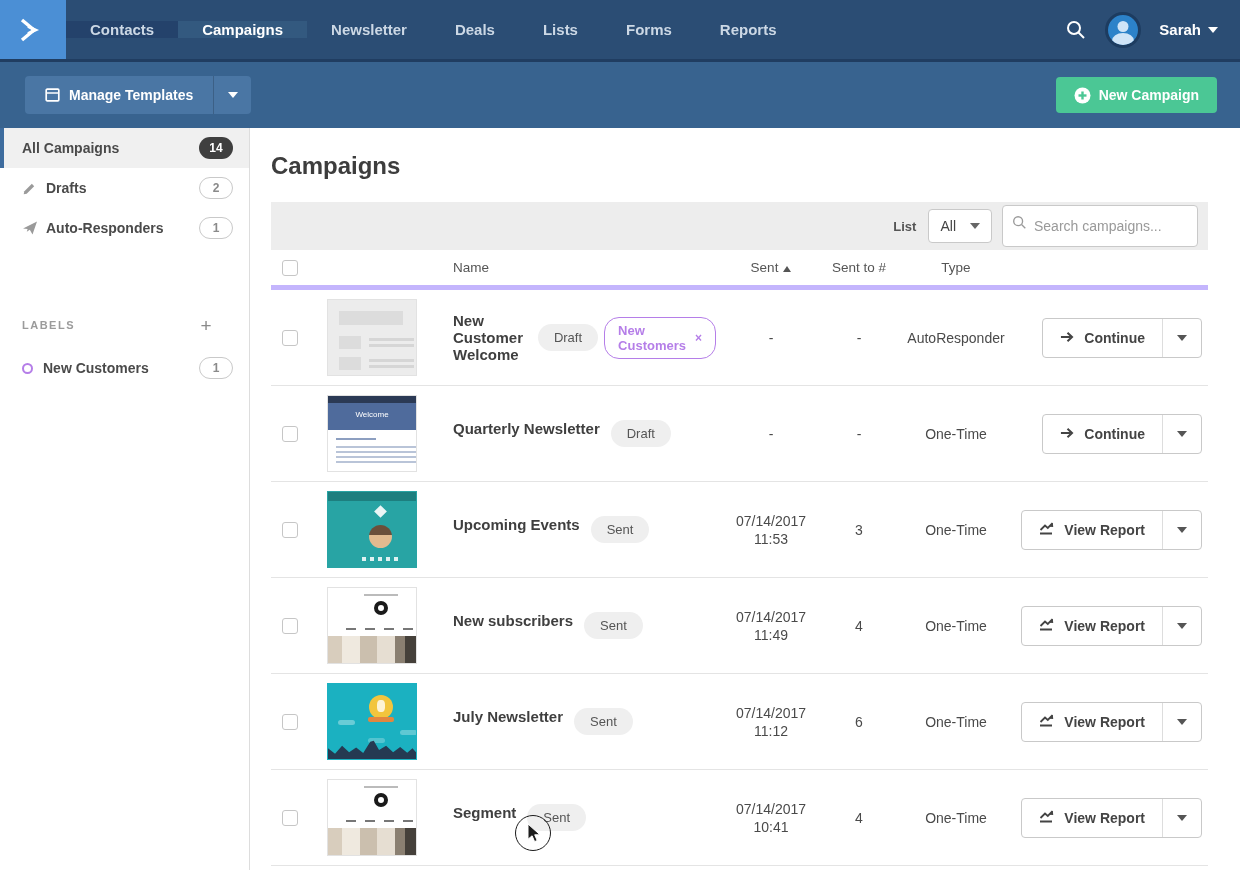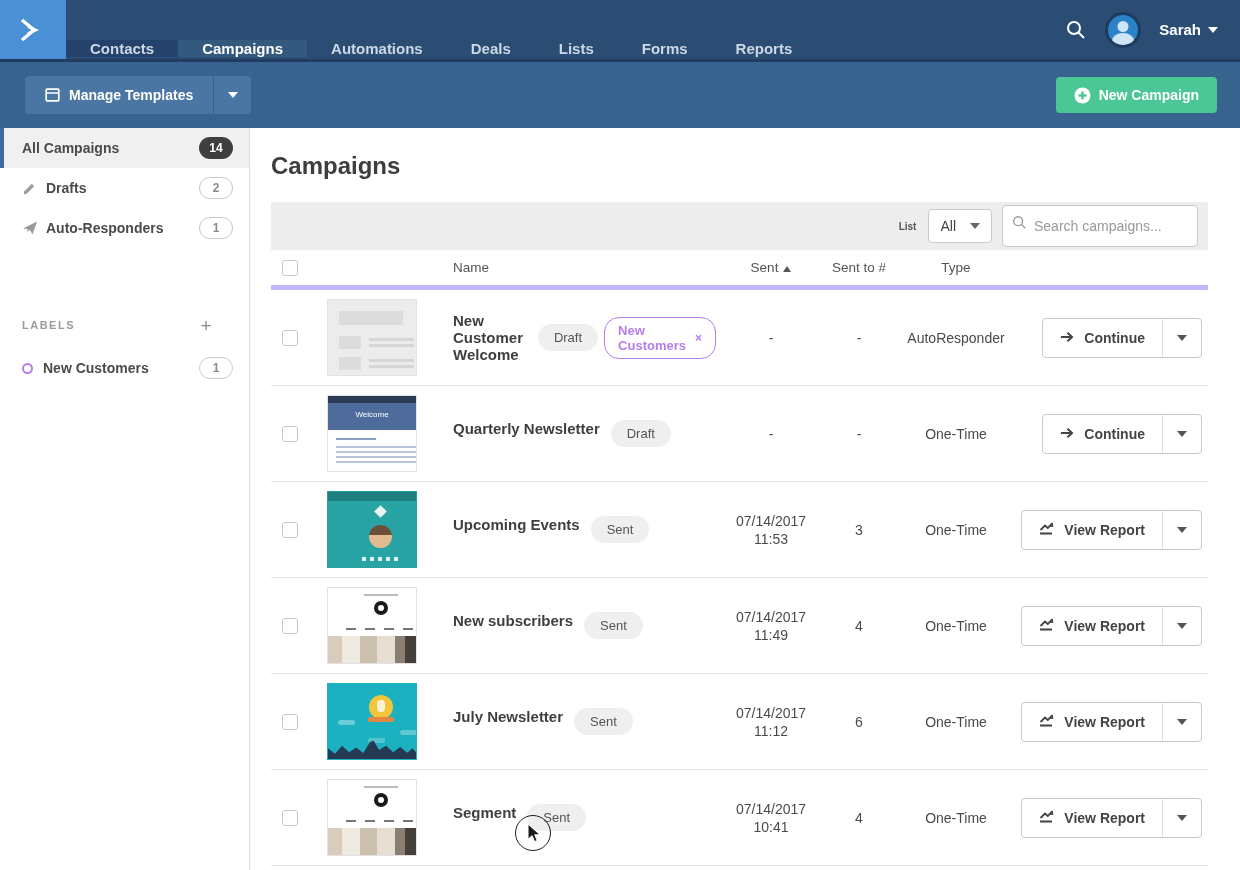--- a/index.html
+++ b/index.html
@@ -2,21 +2,21 @@
 <html><head>
 <meta charset="utf-8">
 <style>
   * { margin:0; padding:0; box-sizing:border-box; }
   html,body { width:1240px; height:870px; overflow:hidden; }
   body { font-family:"Liberation Sans", sans-serif; background:#fff; color:#3d3d3d; position:relative; }
 
   
   .topnav { height:62px; background:#2b4d74; display:flex; align-items:stretch; border-bottom:3px solid #203d61; }
   .brand { width:66px; background:#4b8fd5; display:flex; align-items:center; justify-content:center; cursor:pointer; }
-  .nav-tabs { display:flex; align-items:flex-start;margin-top:40px; }
+  .nav-tabs { display:flex; align-items:center; }
   .nav-tab { display:flex; align-items:center; padding:0 24px; color:#ccd8e5; font-size:15px; font-weight:700; cursor:pointer; }
   .nav-tab.dark { background:#24426b; }
   .nav-tab.active { background:#33597f; color:#fff; }
   .nav-right { margin-left:auto; display:flex; align-items:center; gap:18px; padding-right:22px; }
   .nav-search { cursor:pointer; display:flex; }
   .avatar { width:36px; height:36px; border-radius:50%; background:#2c82c9; border:3px solid #1d3c60; position:relative; overflow:hidden; cursor:pointer; }
   .avatar::before { content:""; position:absolute; left:50%; top:6px; transform:translateX(-50%); width:11px; height:11px; border-radius:50%; background:#cfe4f7; }
   .avatar::after { content:""; position:absolute; left:50%; top:18px; transform:translateX(-50%); width:22px; height:16px; border-radius:50% 50% 0 0; background:#cfe4f7; }
   .user-name { color:#fff; font-size:15px; font-weight:700; display:flex; align-items:center; gap:7px; cursor:pointer; }
   .caret-down { width:0; height:0; border-left:5px solid transparent; border-right:5px solid transparent; border-top:6px solid #fff; display:inline-block; }
@@ -41,21 +41,21 @@
   .labels-head { margin-top:62px; height:30px; display:flex; align-items:center; padding:0 22px; color:#9b9b9b; font-size:11px; font-weight:700; letter-spacing:1.5px; }
   .labels-head .plus { margin-left:auto; margin-right:14px; color:#8a8a8a; font-size:19px; font-weight:400; cursor:pointer; line-height:1; }
   .label-item { height:40px; margin-top:8px; display:flex; align-items:center; gap:10px; padding:0 16px 0 22px; cursor:pointer; font-size:14px; font-weight:700; color:#4a4a4a; }
   .label-dot { width:11px; height:11px; border-radius:50%; border:2px solid #b57ee8; background:#fff; flex:none; }
   .label-item .lbl { flex:1; }
 
   
   .main { flex:1; padding:0 32px 0 21px; overflow:hidden; }
   .page-title { margin-top:24px; font-size:24px; font-weight:700; color:#3d3d3d; line-height:28px; }
   .toolbar { margin-top:22px; height:48px; background:#ededed; display:flex; align-items:center; justify-content:flex-end; gap:10px; padding:0 10px; }
-  .toolbar .list-lbl { font-size:10px; font-weight:700; color:#555; margin-right:2px; }
+  .toolbar .list-lbl { font-size:13px; font-weight:700; color:#555; margin-right:2px; }
   .select-box { height:34px; background:#fff; border:1px solid #c9c9c9; border-radius:4px; display:flex; align-items:center; gap:14px; padding:0 11px; font-size:14px; color:#444; cursor:pointer; }
   .select-box .caret-down { border-top-color:#666; }
   .search-wrap { position:relative; }
   .search-wrap svg { position:absolute; left:10px; top:10px; }
   .search-input { width:196px; height:42px; border:1px solid #c9c9c9; border-radius:4px; padding:0 10px 0 31px; font-family:inherit; font-size:14px; color:#444; outline:none; }
   .search-input::placeholder { color:#999; }
 
   .grid { display:grid; grid-template-columns:56px 126px 1fr 110px 66px 128px 188px; align-items:center; }
   .thead { height:40px; border-bottom:5px solid #c4b5fd; font-size:13.5px; color:#555; }
   .thead .c-name { text-align:left; }
@@ -125,21 +125,21 @@
 <header class="topnav">
   <div class="brand">
     <svg width="30" height="24" viewBox="0 0 30 24">
       <path d="M4 2 L16 12 L4 22" fill="none" stroke="#fff" stroke-width="3.4"></path>
       <path d="M10 8.5 L17.5 12 L10 15.5" fill="none" stroke="#fff" stroke-width="3"></path>
     </svg>
   </div>
   <nav class="nav-tabs">
     <div class="nav-tab dark">Contacts</div>
     <div class="nav-tab active">Campaigns</div>
-    <div class="nav-tab">Automations</div>
+    <div class="nav-tab">Newsletter</div>
     <div class="nav-tab">Deals</div>
     <div class="nav-tab">Lists</div>
     <div class="nav-tab">Forms</div>
     <div class="nav-tab">Reports</div>
   </nav>
   <div class="nav-right">
     <span class="nav-search">
       <svg width="22" height="22" viewBox="0 0 22 22">
         <circle cx="9" cy="9" r="6" fill="none" stroke="#fff" stroke-width="2"></circle>
         <line x1="13.5" y1="13.5" x2="19" y2="19" stroke="#fff" stroke-width="2"></line>

